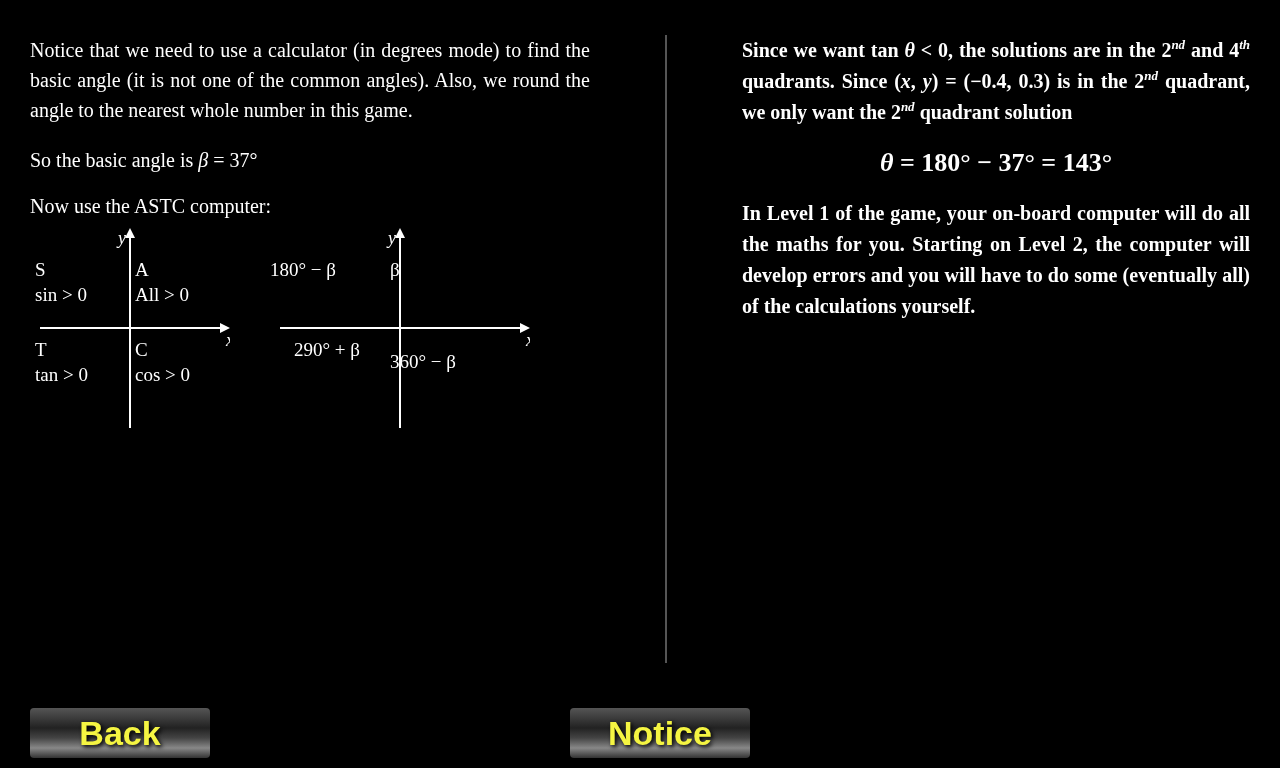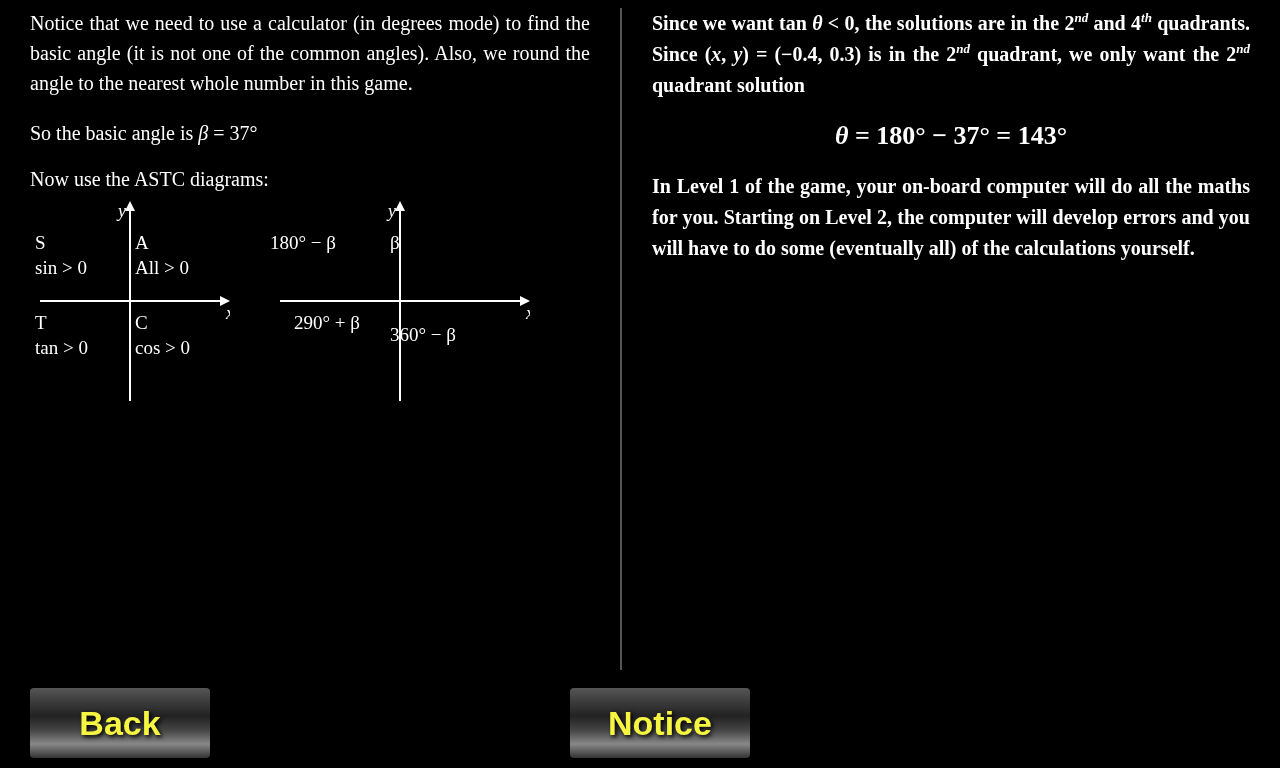--- a/index.html
+++ b/index.html
@@ -12,21 +12,22 @@
       width: 1280px;
       height: 768px;
       overflow: hidden;
       display: flex;
       flex-direction: column;
     }
 
     .main-content {
       display: flex;
       flex: 1;
-      padding: 8px 30px;
+      padding: 35px 30px;
+      gap: 45px;
     }
 
     .left-panel {
       flex: 0 0 580px;
       padding-right: 20px;
     }
 
     .divider {
       width: 2px;
       background: #555;
@@ -106,21 +107,21 @@
     .bottom-bar {
       display: flex;
       justify-content: flex-start;
       align-items: center;
       padding: 10px 30px;
       gap: 0;
     }
 
     .btn-back, .btn-start {
       width: 180px;
-      height: 70px;
+      height: 50px;
       font-size: 34px;
       font-weight: bold;
       font-family: Arial, sans-serif;
       border: none;
       cursor: pointer;
       position: relative;
       overflow: hidden;
       display: flex;
       align-items: center;
       justify-content: center;
@@ -163,21 +164,21 @@
     <div class="text-block">
       <span>Notice that we need to use a calculator (in degrees mode) to find the basic angle (it is not one of the common angles).  Also, we round the angle to the nearest whole number in this game.</span>
     </div>
 
     <div class="text-block">
       <span>So the basic angle is <span class="math-italic">β</span> = 37°</span>
     </div>
 
     <div class="astc-section">
       <div class="astc-title">
-        <span>Now use the ASTC diagrams:</span>
+        <span>Now use the ASTC computer:</span>
       </div>
 
       <div class="diagrams-container">
 
         <div class="astc-diagram">
           <svg width="200" height="210">
 
             <line x1="10" y1="100" x2="190" y2="100" stroke="white" stroke-width="2"></line>
 
             <polygon points="190,95 200,100 190,105" fill="white"></polygon>

